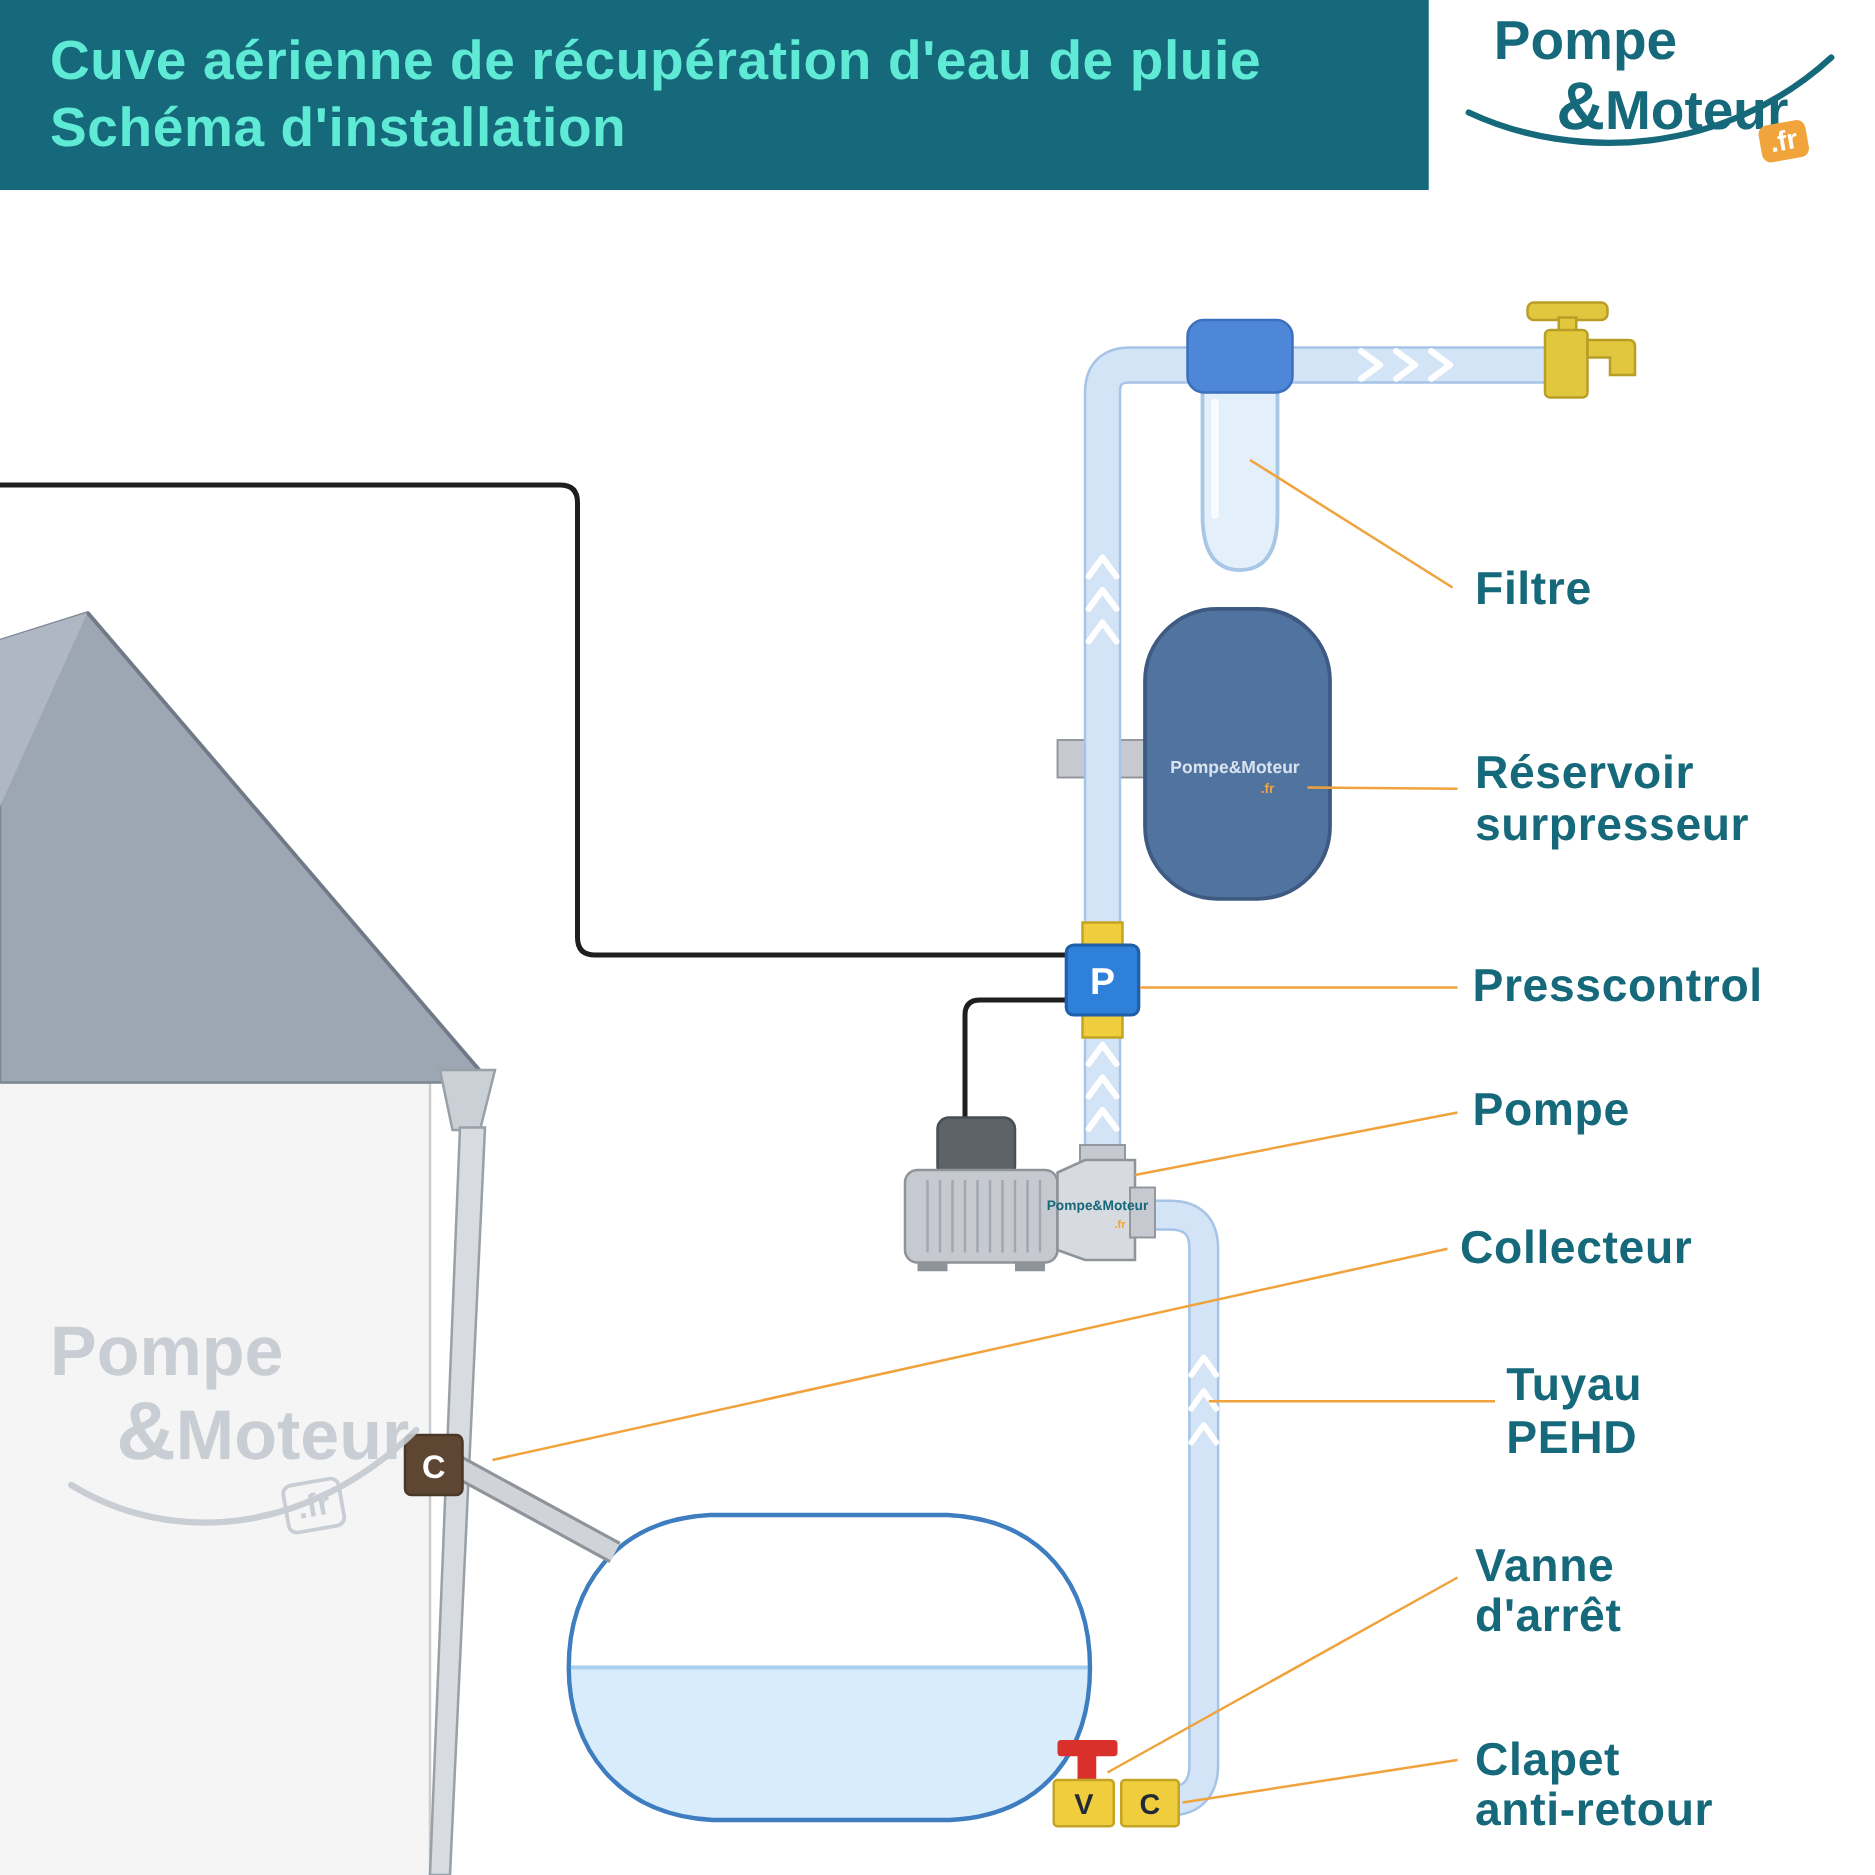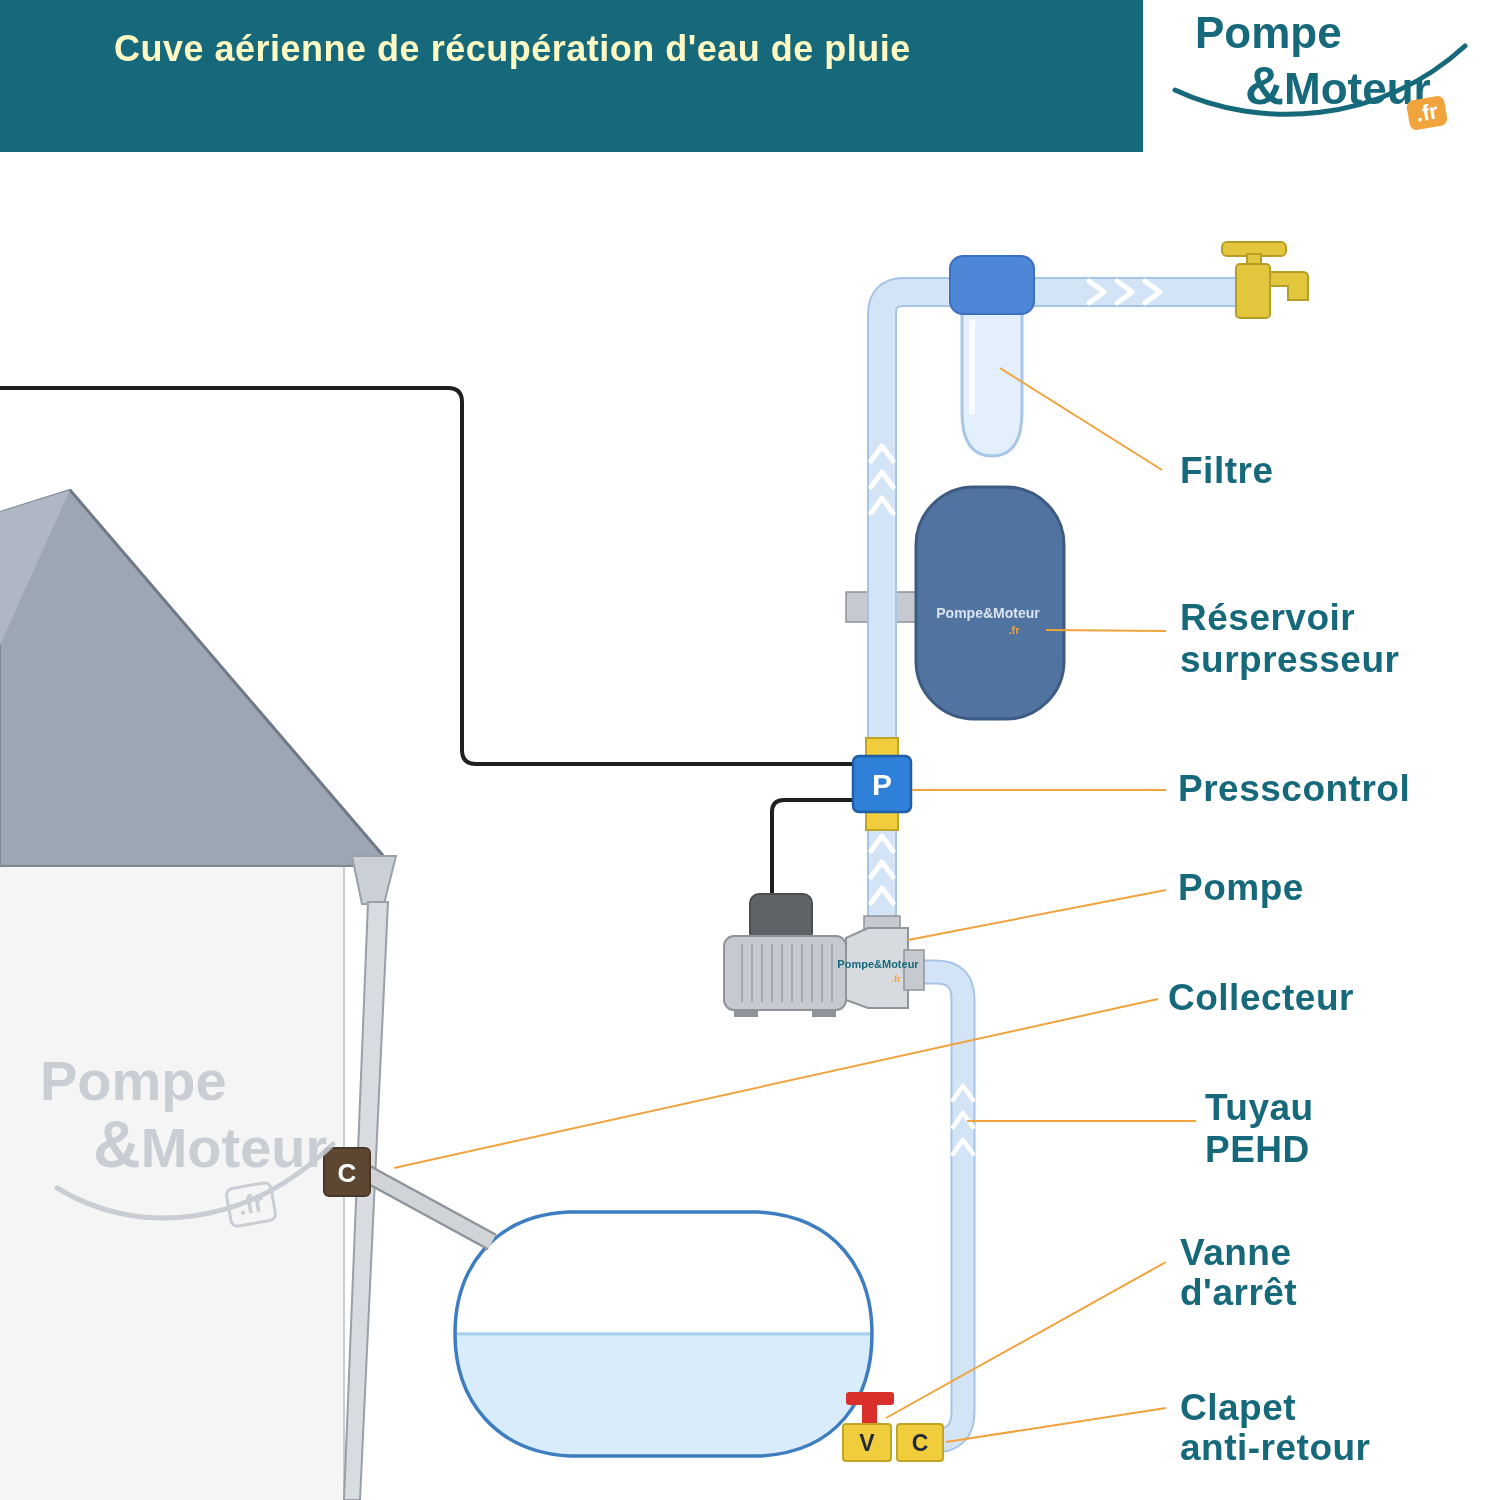--- a/index.html
+++ b/index.html
@@ -1,21 +1,21 @@
 <!DOCTYPE html>
 <html><head>
 <meta charset="utf-8">
 <style>
   html,body{margin:0;padding:0;background:#ffffff;}
   body{font-family:"Liberation Sans", sans-serif;}
   .canvas{position:relative;width:1500px;height:1500px;background:#ffffff;overflow:hidden;}
 
   
   .header{position:absolute;left:0;top:0;width:1143px;height:152px;background:#16697A;}
-  .header .title{padding:22px 0 0 114px;color:#fef9c3;font-weight:700;font-size:36px;line-height:54px;letter-spacing:0.5px;}
+  .header .title{padding:22px 0 0 40px;color:#5eead4;font-weight:700;font-size:44px;line-height:54px;letter-spacing:0.5px;}
 
   
   .logo{position:absolute;left:1150px;top:0;width:350px;height:152px;background:#ffffff;}
   .logo .swoosh{position:absolute;left:15px;top:28px;}
   .logo .l1{position:absolute;left:45px;top:8px;font-size:44px;font-weight:700;color:#16697A;}
   .logo .l2{position:absolute;left:95px;top:54px;font-size:44px;font-weight:700;color:#16697A;}
   .logo .amp{font-size:54px;}
   .logo .fr{position:absolute;left:258px;top:98px;background:#F2A43C;color:#ffffff;font-size:22px;font-weight:700;padding:2px 8px;border-radius:7px;transform:rotate(-10deg);}
 
   .watermark{position:absolute;left:15px;top:1048px;width:370px;height:230px;opacity:0.9;pointer-events:none;}
@@ -172,20 +172,21 @@
       <text x="1180" y="1265" class="lbl">Vanne</text>
       <text x="1180" y="1305" class="lbl">d'arrêt</text>
       <text x="1180" y="1420" class="lbl">Clapet</text>
       <text x="1180" y="1460" class="lbl">anti-retour</text>
     </g>
   </svg>
 
   <div class="header">
     <div class="title">
       <div>Cuve aérienne de récupération d'eau de pluie</div>
+      <div>Schéma d'installation</div>
     </div>
   </div>
 
   <div class="logo">
     <svg class="swoosh" width="320" height="110" viewBox="0 0 320 110">
       <path d="M10 62 C 95 102, 215 96, 300 18" stroke="#16697A" stroke-width="5" fill="none" stroke-linecap="round"></path>
     </svg>
     <div class="l1">Pompe</div>
     <div class="l2"><span class="amp">&amp;</span><span>Moteur</span></div>
     <div class="fr">.fr</div>

